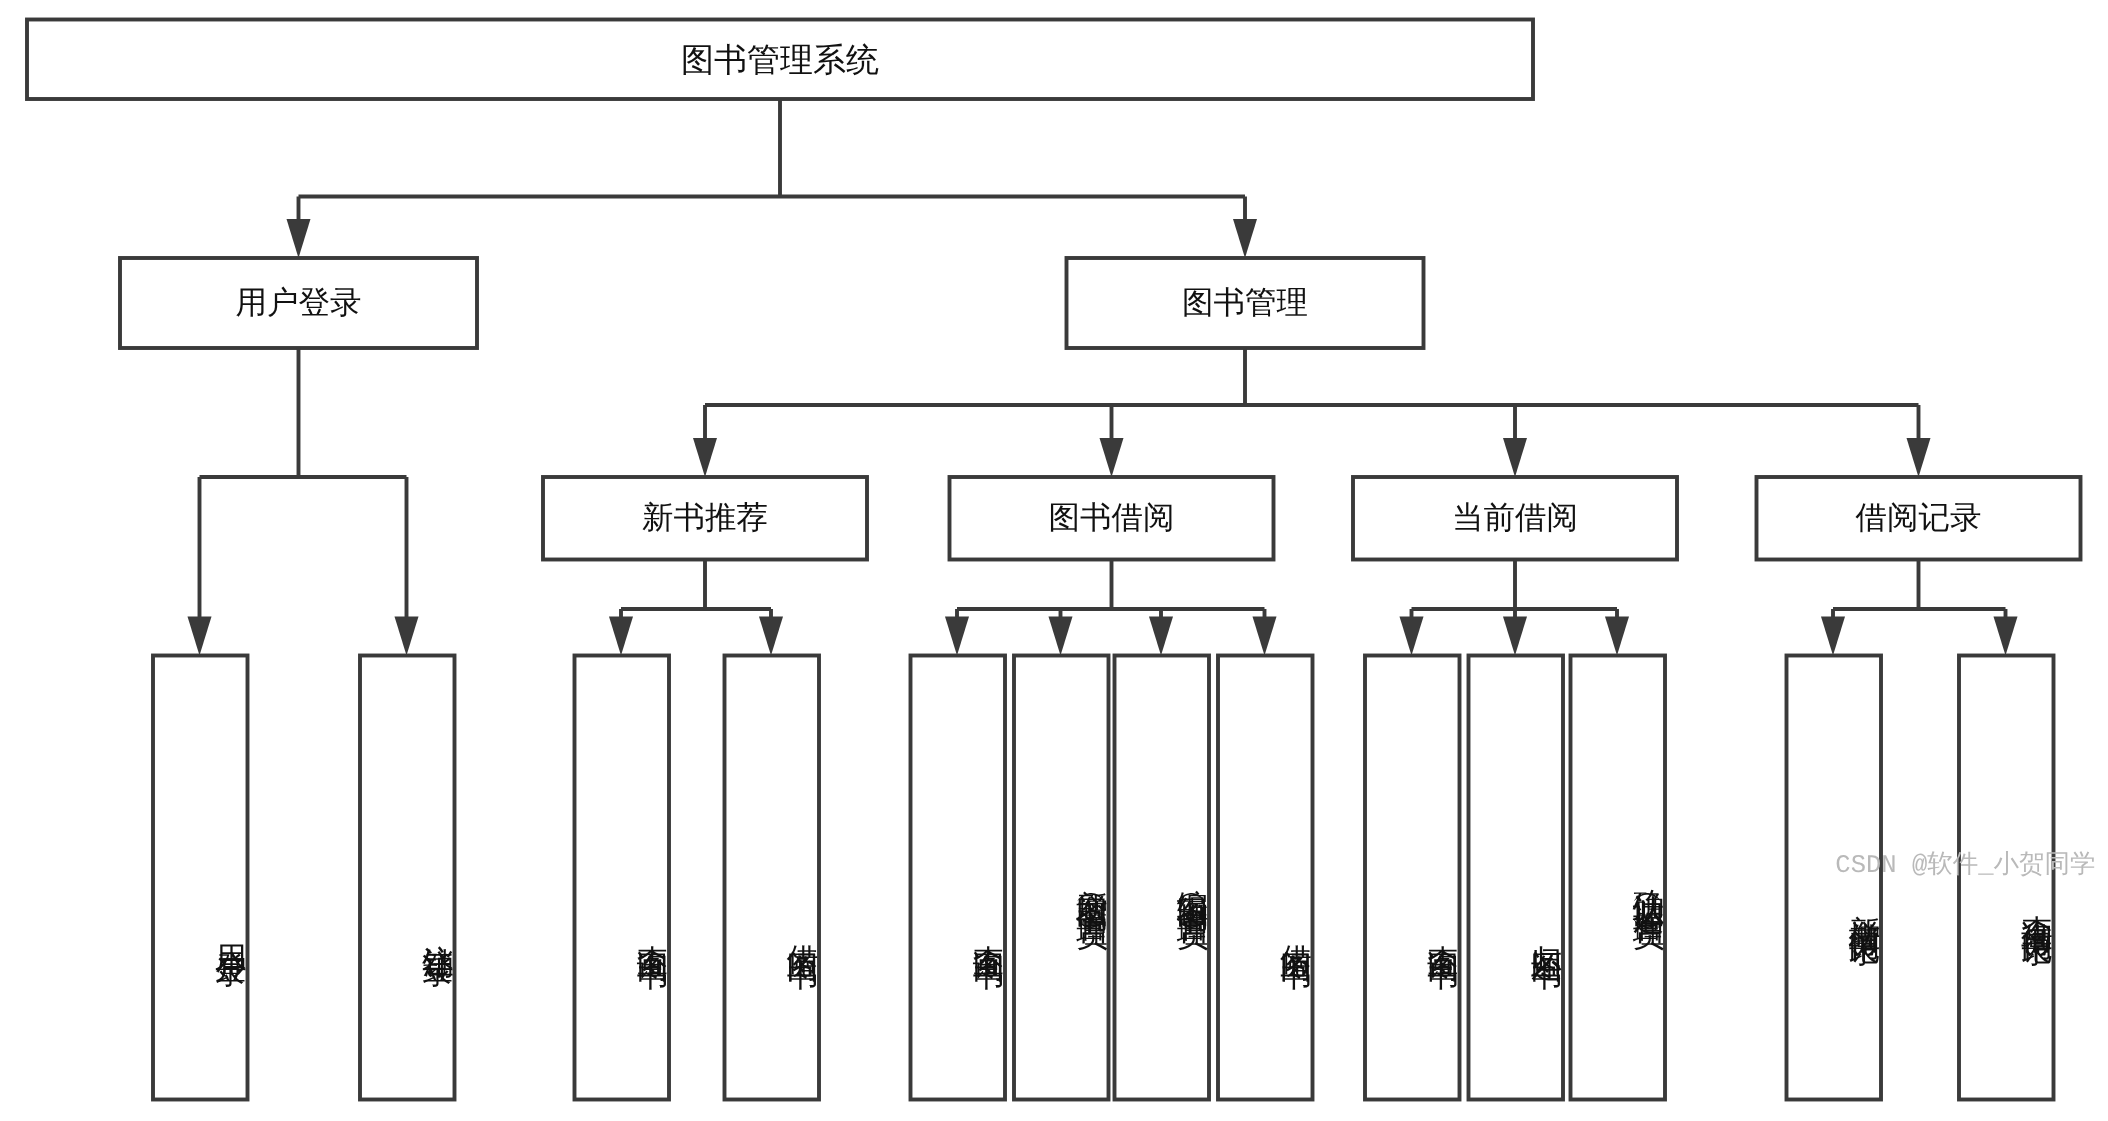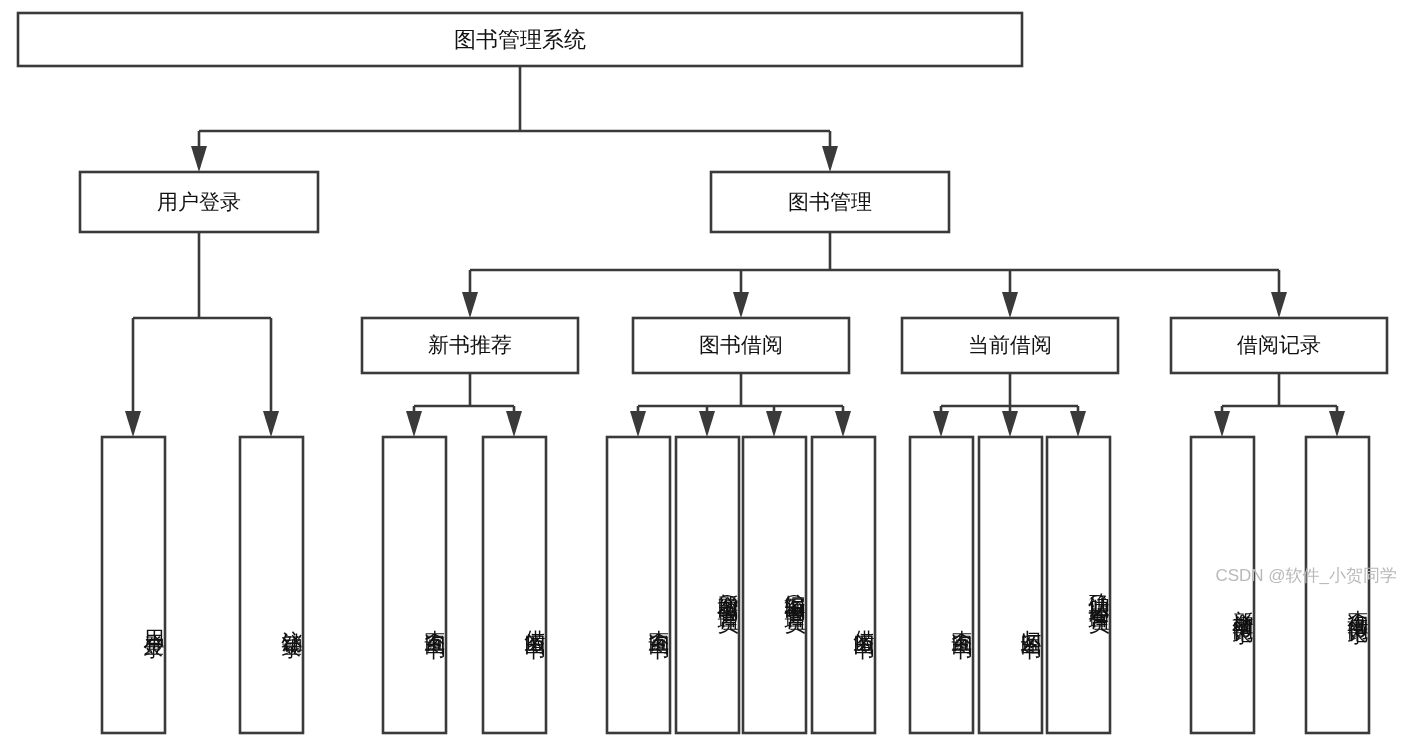--- a/index.html
+++ b/index.html
@@ -70,21 +70,21 @@
     white-space: nowrap;
     display: flex;
     align-items: flex-start;
     justify-content: center;
     pointer-events: none;
   }
   .watermark {
     position: absolute;
     right: 8px;
     bottom: 6px;
-    font-family: Liberation Sans, sans-serif;
+    font-family: Liberation Mono, monospace;
     font-size: 17px;
     color: #b9b9b9;
     white-space: nowrap;
     user-select: none;
   }
 </style>
 </head>
 <body>
 
 <div id="diagram-root">

